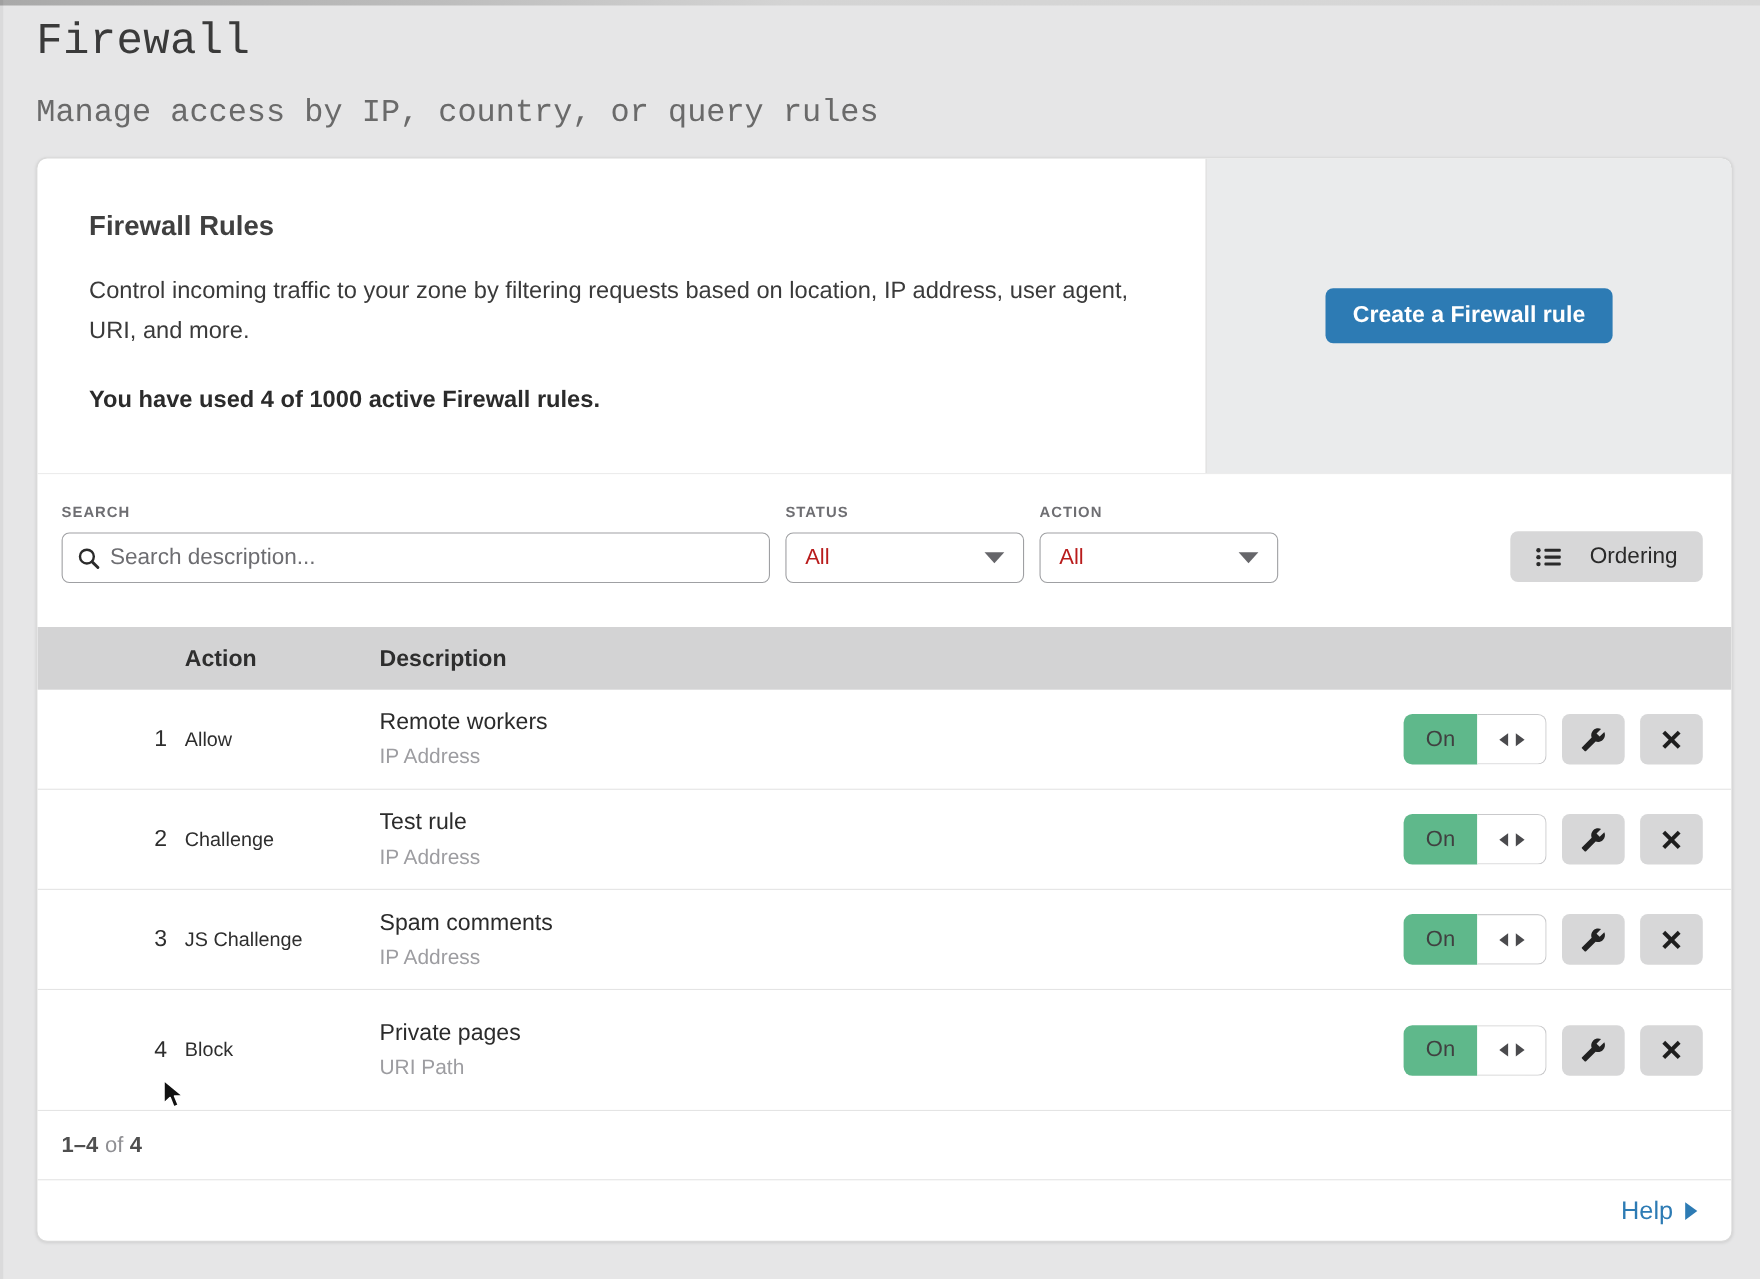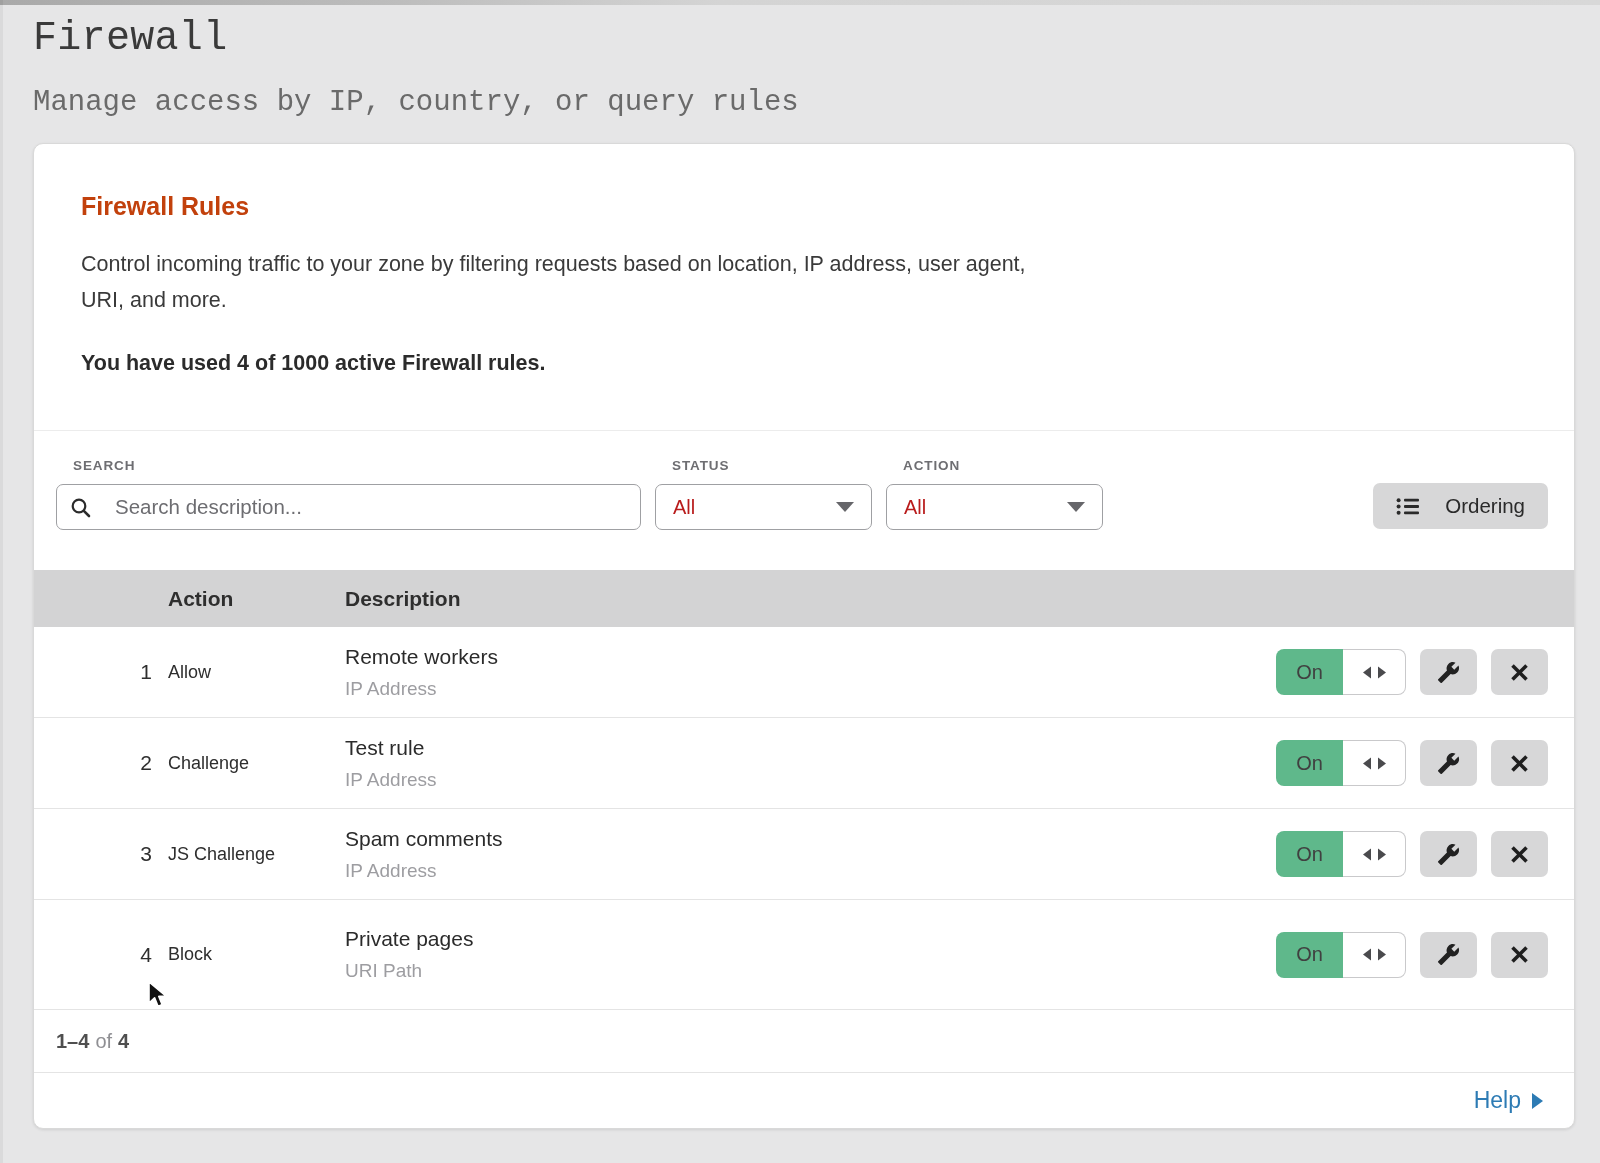--- a/index.html
+++ b/index.html
@@ -28,44 +28,44 @@
     position: absolute; left: 33px; top: 143px; width: 1542px;
     background: #ffffff;
     border: 1px solid #d9d9d9;
     border-radius: 10px;
     box-shadow: 0 1px 3px rgba(0,0,0,0.10);
     overflow: hidden;
   }
 
   .card-top { display: flex; border-bottom: 1px solid #ececec; height: 287px; }
   .overview { flex: 1; padding: 48px 40px 0 47px; }
-  .overview-heading { font-size: 25px; font-weight: 700; color: #c2410c; margin: 0 0 25px 0; }
+  .overview-heading { font-size: 25px; font-weight: 700; color: #404040; margin: 0 0 25px 0; }
   .overview-desc { font-size: 21.5px; line-height: 36px; color: #3a3a3a; max-width: 945px; margin: 0; }
   .overview-usage { font-size: 21.5px; font-weight: 700; color: #2b2b2b; margin: 33px 0 0 0; }
 
   .create-panel {
     width: 478px; background: #eaebec; border-left: 1px solid #e0e0e0;
     display: flex; align-items: center; justify-content: center;
   }
   .btn-primary {
     background: #2d7bb4; color: #ffffff;
     font-family: "Liberation Sans", sans-serif;
     font-size: 21px; font-weight: 700;
     border: none; border-radius: 7px;
     padding: 13px 25px; cursor: pointer;
   }
 
   
   .filters { display: flex; align-items: flex-start; padding: 27px 26px 40px 22px; }
   .fgroup { display: flex; flex-direction: column; margin-right: 14px; }
-  .flabel { font-size: 13.5px; font-weight: 700; color: #6e6e72; letter-spacing: 0.9px; margin-bottom: 11px; margin-left: 17px; }
+  .flabel { font-size: 13.5px; font-weight: 700; color: #6e6e72; letter-spacing: 0.9px; margin-bottom: 11px; }
   .search-box {
-    width: 585px; height: 46px; background: #fff;
+    width: 644px; height: 46px; background: #fff;
     border: 1px solid #9fa0a3; border-radius: 7px;
-    display: flex; align-items: center; padding: 0 13px; gap: 24px;
+    display: flex; align-items: center; padding: 0 13px; gap: 9px;
   }
   .search-box input {
     border: none; outline: none; flex: 1; font-family: "Liberation Sans", sans-serif;
     font-size: 20.5px; color: #333; background: transparent; padding: 0;
   }
   .search-box input::placeholder { color: #6d6d71; opacity: 1; }
   .select {
     width: 217px; height: 46px; background: #fff;
     border: 1px solid #9fa0a3; border-radius: 7px;
     display: flex; align-items: center; justify-content: space-between;
@@ -140,20 +140,23 @@
   <p class="page-subtitle">Manage access by IP, country, or query rules</p>
 </div>
 
 <div class="card">
 
   <div class="card-top">
     <div class="overview">
       <h2 class="overview-heading">Firewall Rules</h2>
       <p class="overview-desc">Control incoming traffic to your zone by filtering requests based on location, IP address, user agent, URI, and more.</p>
       <p class="overview-usage">You have used 4 of 1000 active Firewall rules.</p>
+    </div>
+    <div class="create-panel">
+      <button class="btn-primary">Create a Firewall rule</button>
     </div>
   </div>
 
   <div class="filters">
     <div class="fgroup">
       <span class="flabel">SEARCH</span>
       <div class="search-box">
         <svg width="21" height="21" viewBox="0 0 21 21">
           <circle cx="9" cy="9" r="6.3" fill="none" stroke="#2b2b2b" stroke-width="2.2"></circle>
           <line x1="13.8" y1="13.8" x2="19" y2="19" stroke="#2b2b2b" stroke-width="2.6" stroke-linecap="round"></line>

